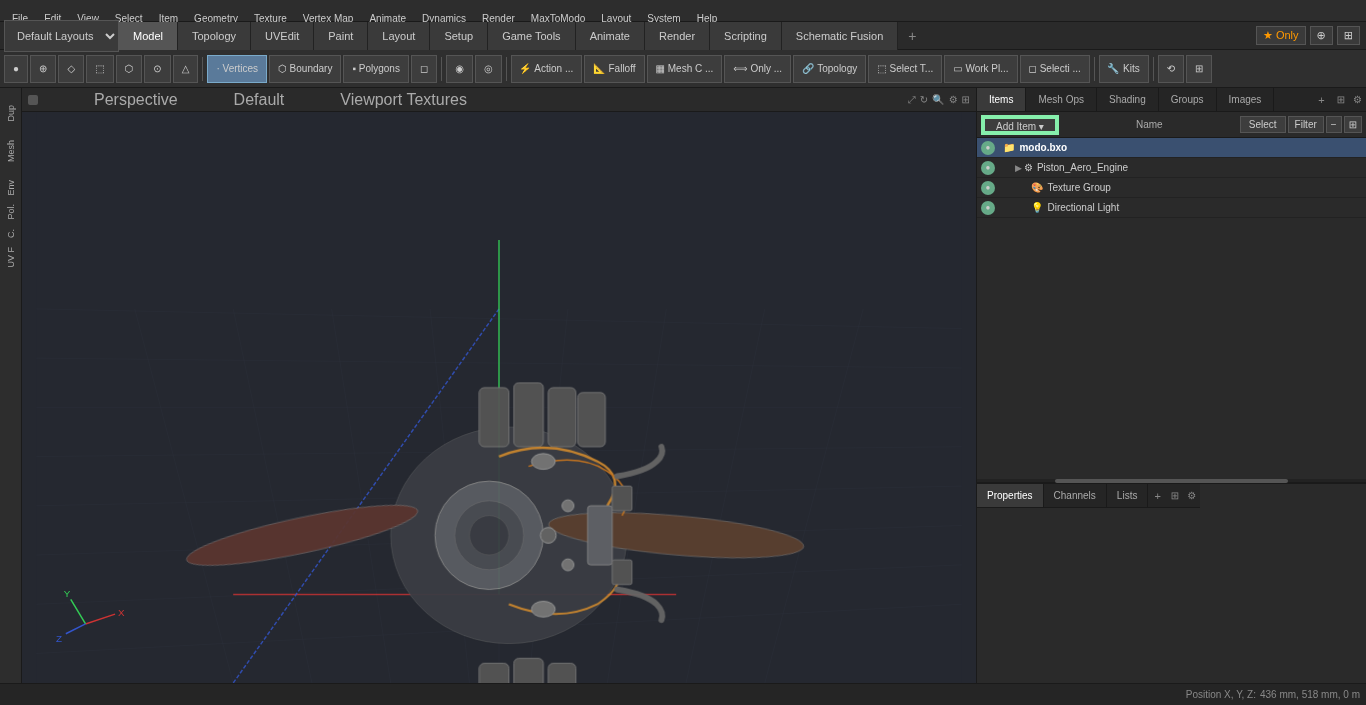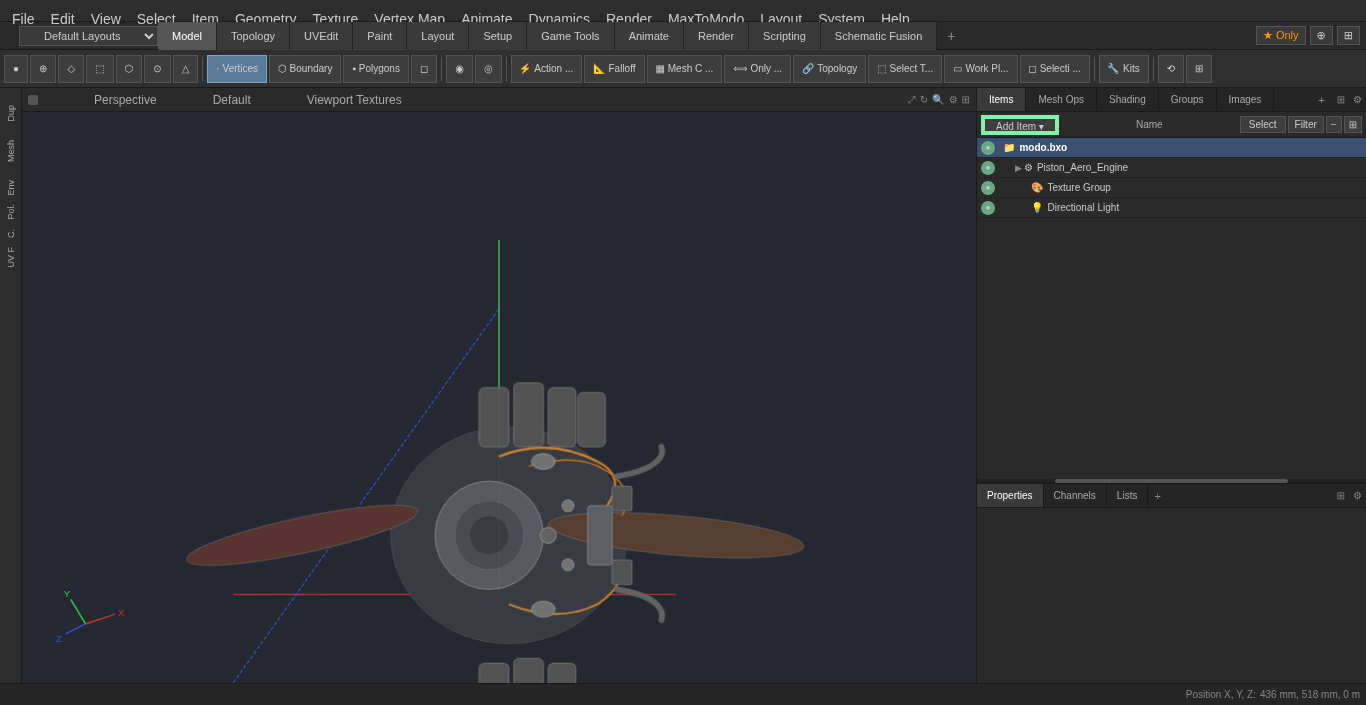--- a/index.html
+++ b/index.html
@@ -1,24 +1,24 @@
 <!DOCTYPE html>
 <html><head>
   <meta charset="utf-8">
   <style>
     * { margin: 0; padding: 0; box-sizing: border-box; }
     body { width: 1366px; height: 705px; background: #3a3a3a; font-family: Arial, sans-serif; font-size: 11px; color: #ccc; overflow: hidden; }
 
     
     #menubar { display: flex; align-items: center; background: #2d2d2d; height: 22px; padding: 0 4px; border-bottom: 1px solid #1a1a1a; }
-    .menu-item { padding: 2px 8px; cursor: pointer; color: #ccc; font-size: 14px; margin-top: 16px; }
+    .menu-item { padding: 2px 8px; cursor: pointer; color: #ccc; font-size: 10px; margin-top: 16px; }
 
     
     #layoutbar { display: flex; align-items: center; background: #2a2a2a; height: 28px; border-bottom: 1px solid #1a1a1a; }
-    .layout-dropdown { background: #3a3a3a; border: 1px solid #555; color: #ccc; padding: 2px 20px; margin-left: 19px; font-size: 11px; height: 20px; }
+    .layout-dropdown { background: #3a3a3a; border: 1px solid #555; color: #ccc; padding: 2px 8px; margin-left: 4px; font-size: 11px; height: 32px; }
     .layout-tab { padding: 4px 14px; cursor: pointer; color: #ccc; font-size: 11px; background: #3a3a3a; border-right: 1px solid #222; height: 28px; display: flex; align-items: center; }
     .layout-tab.active { background: #555; color: #fff; }
     .layout-plus { padding: 4px 10px; color: #888; cursor: pointer; font-size: 14px; }
     .layout-right { margin-left: auto; display: flex; align-items: center; gap: 4px; padding-right: 6px; }
     .star-btn { color: #f90; font-size: 11px; padding: 2px 6px; background: #3a3a3a; border: 1px solid #555; }
     .layout-icon-btn { background: #3a3a3a; border: 1px solid #555; color: #ccc; padding: 2px 6px; font-size: 11px; cursor: pointer; }
 
     
     #toolbar { display: flex; align-items: center; background: #2f2f2f; height: 38px; border-bottom: 1px solid #1a1a1a; padding: 0 4px; gap: 2px; overflow: hidden; }
     .tool-btn { background: #3d3d3d; border: 1px solid #555; color: #ccc; padding: 3px 8px; font-size: 10px; cursor: pointer; height: 28px; display: flex; align-items: center; gap: 3px; white-space: nowrap; }
@@ -29,21 +29,21 @@
     #main { display: flex; height: calc(705px - 22px - 28px - 38px - 22px); }
 
     
     #left-sidebar { width: 22px; background: #2d2d2d; border-right: 1px solid #1a1a1a; display: flex; flex-direction: column; align-items: center; padding-top: 4px; gap: 1px; overflow: hidden; }
     .sidebar-label { writing-mode: vertical-lr; transform: rotate(180deg); font-size: 9px; color: #aaa; padding: 4px 2px; cursor: pointer; white-space: nowrap; }
 
     
     #viewport { flex: 1; background: #1e2228; position: relative; overflow: hidden; }
     #viewport-header { display: flex; align-items: center; background: #2a2a2a; height: 24px; padding: 0 6px; gap: 8px; border-bottom: 1px solid #1a1a1a; }
     .vp-dot { width: 10px; height: 10px; background: #555; border-radius: 2px; cursor: pointer; }
-    .vp-label { font-size: 12px; color: #aaa; cursor: pointer; padding-left: 48px; }
+    .vp-label { font-size: 16px; color: #aaa; cursor: pointer; padding-left: 48px; }
     .vp-right { margin-left: auto; display: flex; gap: 4px; align-items: center; }
     .vp-icon-btn { font-size: 10px; color: #888; cursor: pointer; }
 
     
     #viewport-canvas { width: 100%; height: calc(100% - 24px); position: relative; background: #252830; }
     #viewport-canvas svg { width: 100%; height: 100%; }
 
     
     #viewport-status { position: absolute; bottom: 10px; right: 10px; text-align: right; font-size: 10px; color: #888; line-height: 1.6; }
     .status-highlight { color: #b88; }
@@ -73,21 +73,21 @@
     .item-row { display: flex; align-items: center; padding: 2px 4px; height: 20px; border-bottom: 1px solid #222; cursor: pointer; }
     .item-row.selected { background: #3a5070; }
     .item-eye { width: 14px; height: 14px; background: #555; border-radius: 50%; margin-right: 4px; cursor: pointer; display: flex; align-items: center; justify-content: center; font-size: 8px; }
     .item-eye.visible { background: #6a8; }
     .item-arrow { color: #888; margin-right: 2px; font-size: 9px; }
     .item-icon { margin-right: 4px; font-size: 10px; }
     .item-name { font-size: 10px; color: #ccc; }
     .item-name.bold { color: #fff; font-weight: bold; }
 
     
-    #properties-panel { height: 200px; background: #2a2a2a; border-top: 1px solid #1a1a1a; display: flex; flex-direction: column; }
+    #properties-panel { height: 200px; background: #2a2a2a; border-top: 1px solid #1a1a1a; display: flex; flex-direction: row; }
     #properties-tabs { display: flex; background: #252525; border-bottom: 1px solid #1a1a1a; height: 24px; align-items: center; }
     .prop-tab { padding: 4px 10px; font-size: 10px; color: #aaa; cursor: pointer; border-right: 1px solid #1a1a1a; height: 100%; display: flex; align-items: center; }
     .prop-tab.active { background: #3a3a3a; color: #fff; }
     .prop-tab-plus { padding: 4px 6px; color: #888; cursor: pointer; }
     .prop-icons-right { margin-left: auto; display: flex; align-items: center; }
     .prop-icon { padding: 2px 4px; color: #888; cursor: pointer; font-size: 10px; }
     #properties-content { flex: 1; background: #2a2a2a; padding: 4px; }
 
     
     #statusbar { display: flex; align-items: center; background: #252525; height: 22px; padding: 0 6px; border-top: 1px solid #1a1a1a; font-size: 10px; color: #888; justify-content: flex-end; }

